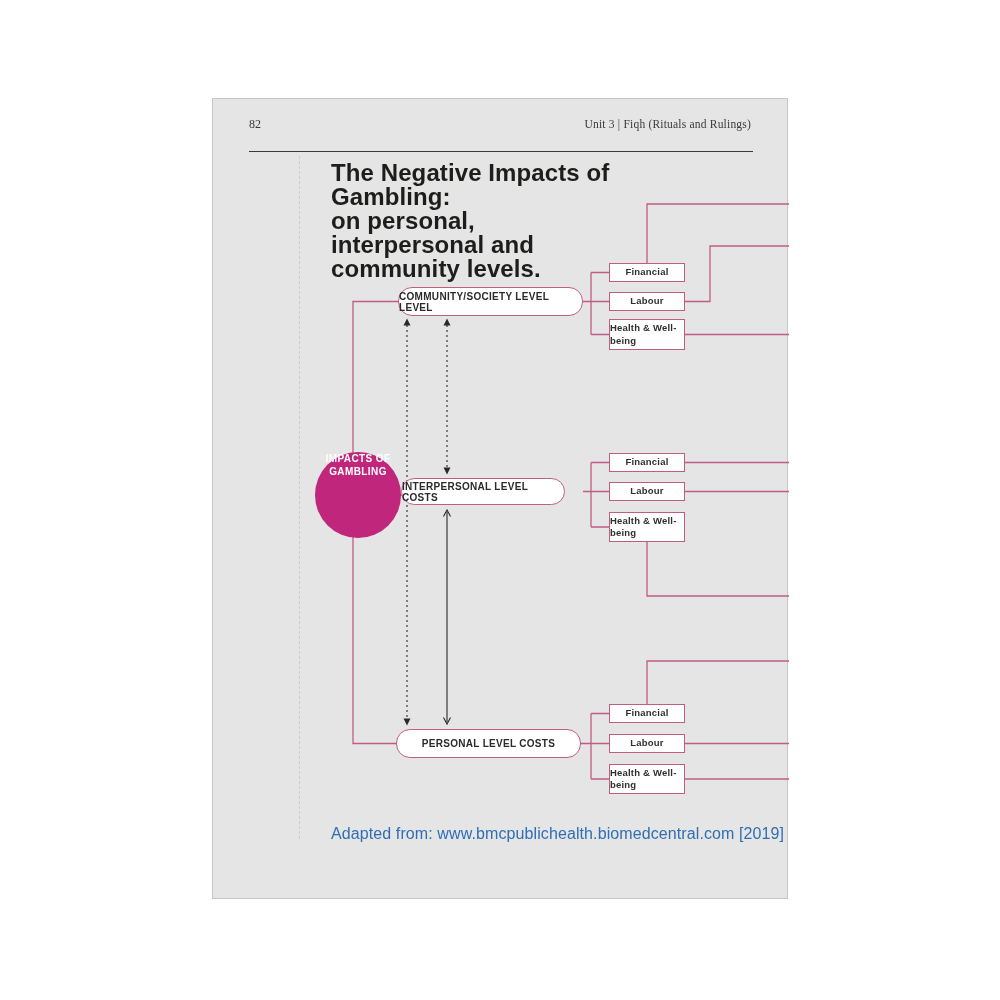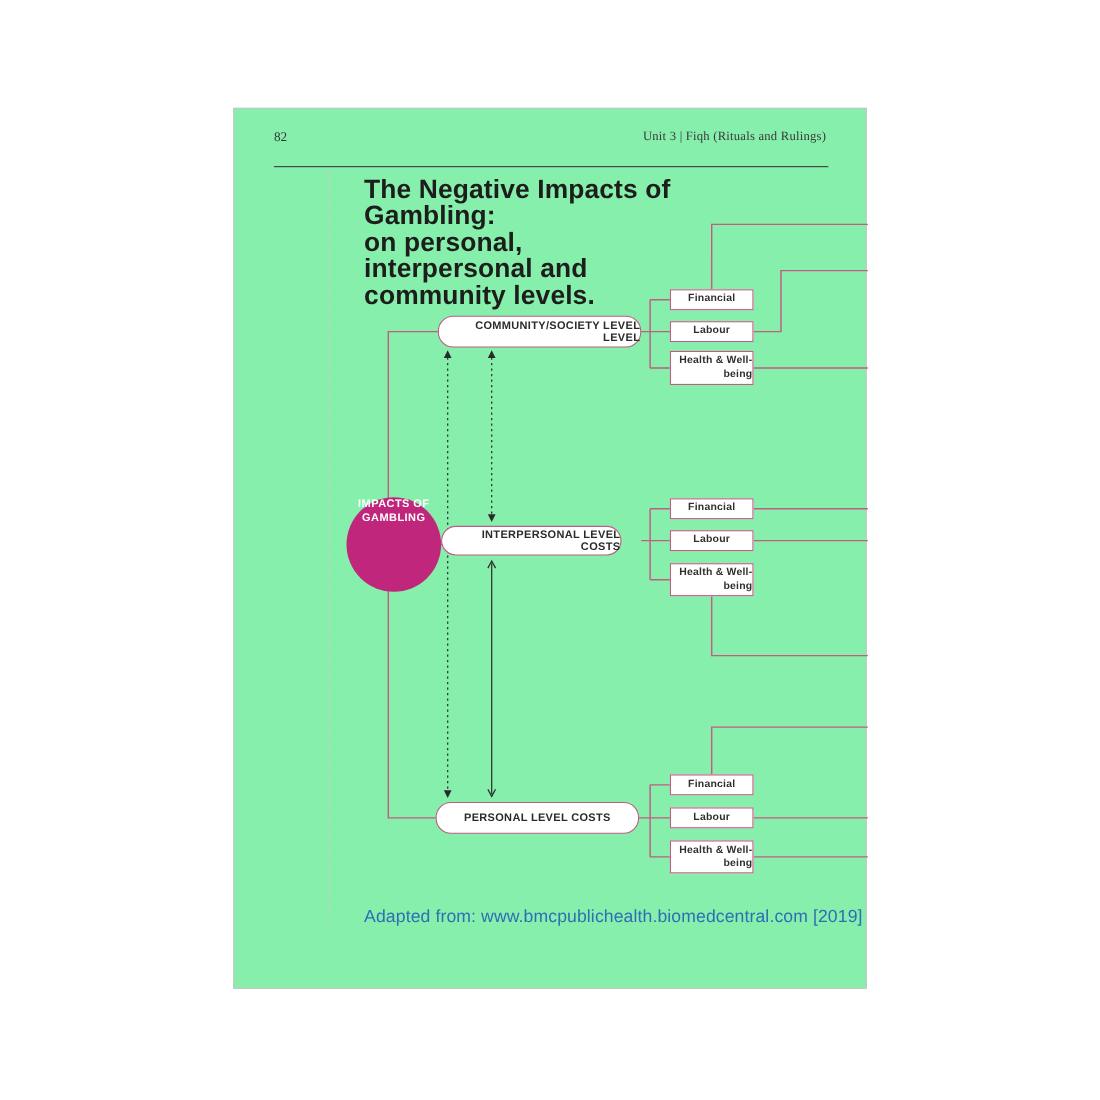--- a/index.html
+++ b/index.html
@@ -1,19 +1,19 @@
 <!DOCTYPE html>
 <html><head>
 <meta charset="utf-8">
 <style>
   html,body{margin:0;padding:0;background:#ffffff;}
   body{width:1000px;height:1000px;position:relative;font-family:"Liberation Sans",sans-serif;}
   .page{
     position:absolute;left:212px;top:98px;width:576px;height:801px;
-    background:#86efac;border:1px solid #c6c6c6;box-sizing:border-box;
+    background:#e5e5e5;border:1px solid #c6c6c6;box-sizing:border-box;
   }
   .hdr-left{
     position:absolute;left:36px;top:18px;
     font-family:"Liberation Serif",serif;font-size:12px;color:#3a3a3a;
   }
   .hdr-right{
     position:absolute;right:36px;top:19px;
     font-family:"Liberation Serif",serif;font-size:11.5px;color:#3a3a3a;letter-spacing:.2px;
   }
   .hdr-rule{
@@ -24,21 +24,21 @@
     position:absolute;left:86px;top:57px;height:683px;width:0;
     border-left:1px dashed #cccccc;
   }
   .title{
     position:absolute;left:118px;top:62px;width:300px;
     font-size:24px;font-weight:bold;color:#1d1d1b;line-height:24px;letter-spacing:.1px;
   }
   .title span{display:block;}
   svg.connectors{position:absolute;left:0;top:0;z-index:1;}
   .node{position:absolute;z-index:2;box-sizing:border-box;background:#ffffff;
-    display:flex;align-items:center;justify-content:center;text-align:right;}
+    display:flex;align-items:center;justify-content:center;text-align:left;}
   .pill{
     border:1.3px solid #c15c82;border-radius:14px;
     font-size:10px;font-weight:bold;color:#2b2b2b;letter-spacing:.3px;
   }
   .nbox{
     border:1.2px solid #c15c82;
     font-size:9.5px;font-weight:bold;color:#2f2f2f;line-height:12.5px;letter-spacing:.2px;
   }
   .circle{
     position:absolute;z-index:2;left:102px;top:353px;width:86px;height:86px;border-radius:50%;

